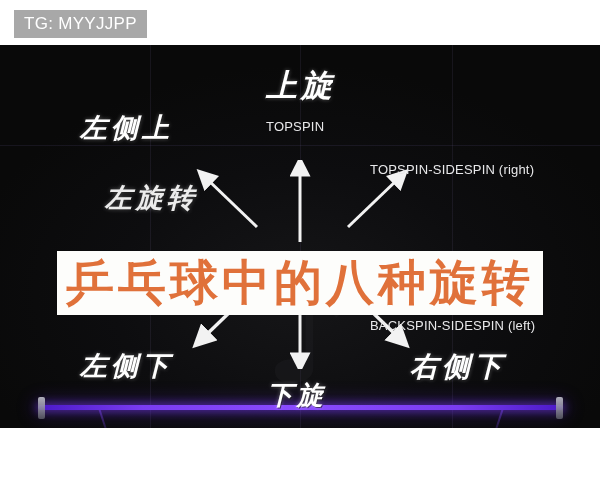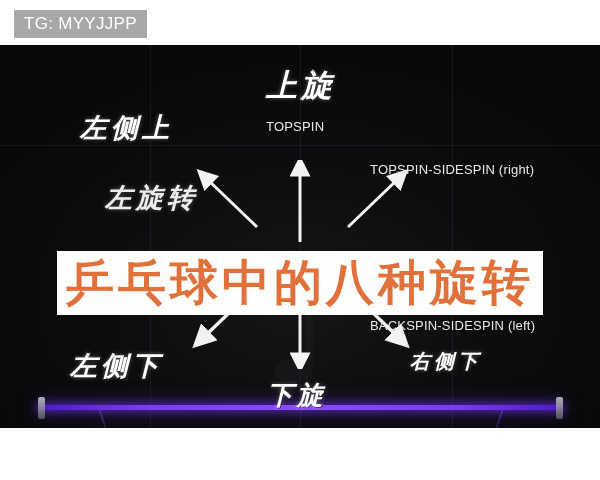--- a/index.html
+++ b/index.html
@@ -125,24 +125,24 @@
 
   #cn-topspin-left { left:  80px; top:  65px; font-size: 27px; }
   #en-topspin-left { left:  66px; top: 117px; }
 
   #cn-topspin-right{ left: 415px; top:  65px; font-size: 27px; }
   #en-topspin-right{ left: 370px; top: 117px; }
 
   #cn-hidden-mid   { left: 105px; top: 135px; font-size: 27px; opacity: 0.92; }
 
   #en-backspin-left  { left:  63px; top: 273px; }
-  #cn-backspin-left  { left:  70px; top: 303px; font-size: 27px; font-style: italic; }
+  #cn-backspin-left  { left:  80px; top: 303px; font-size: 27px; font-style: italic; }
 
   #en-backspin-right { left: 370px; top: 273px; }
-  #cn-backspin-right { left: 410px; top: 303px; font-size: 20px; }
+  #cn-backspin-right { left: 410px; top: 303px; font-size: 28px; }
 
   #cn-backspin       { left: 267px; top: 333px; font-size: 26px; }
 
   
   .arrow { position: absolute; }
 
   
   .banner {
     position: absolute;
     left: 57px; top: 206px;

